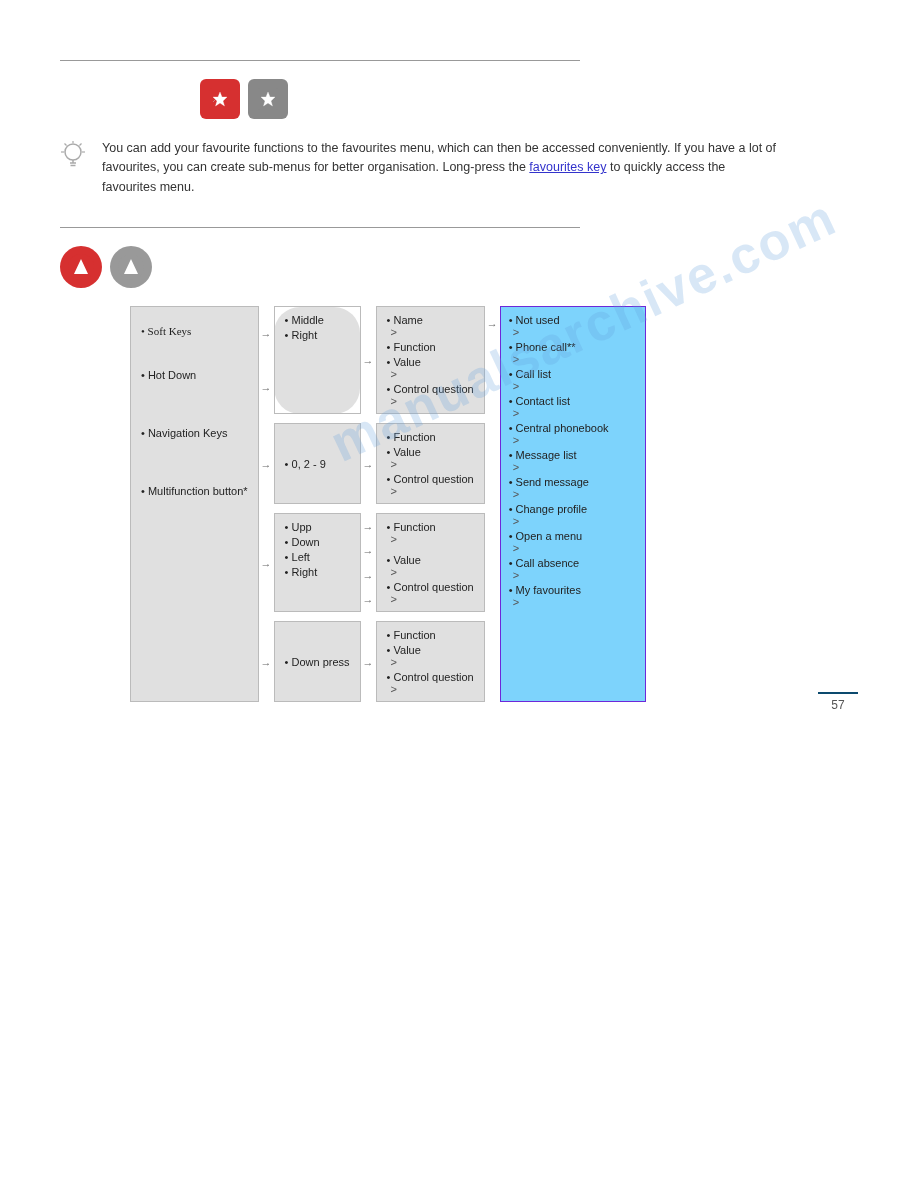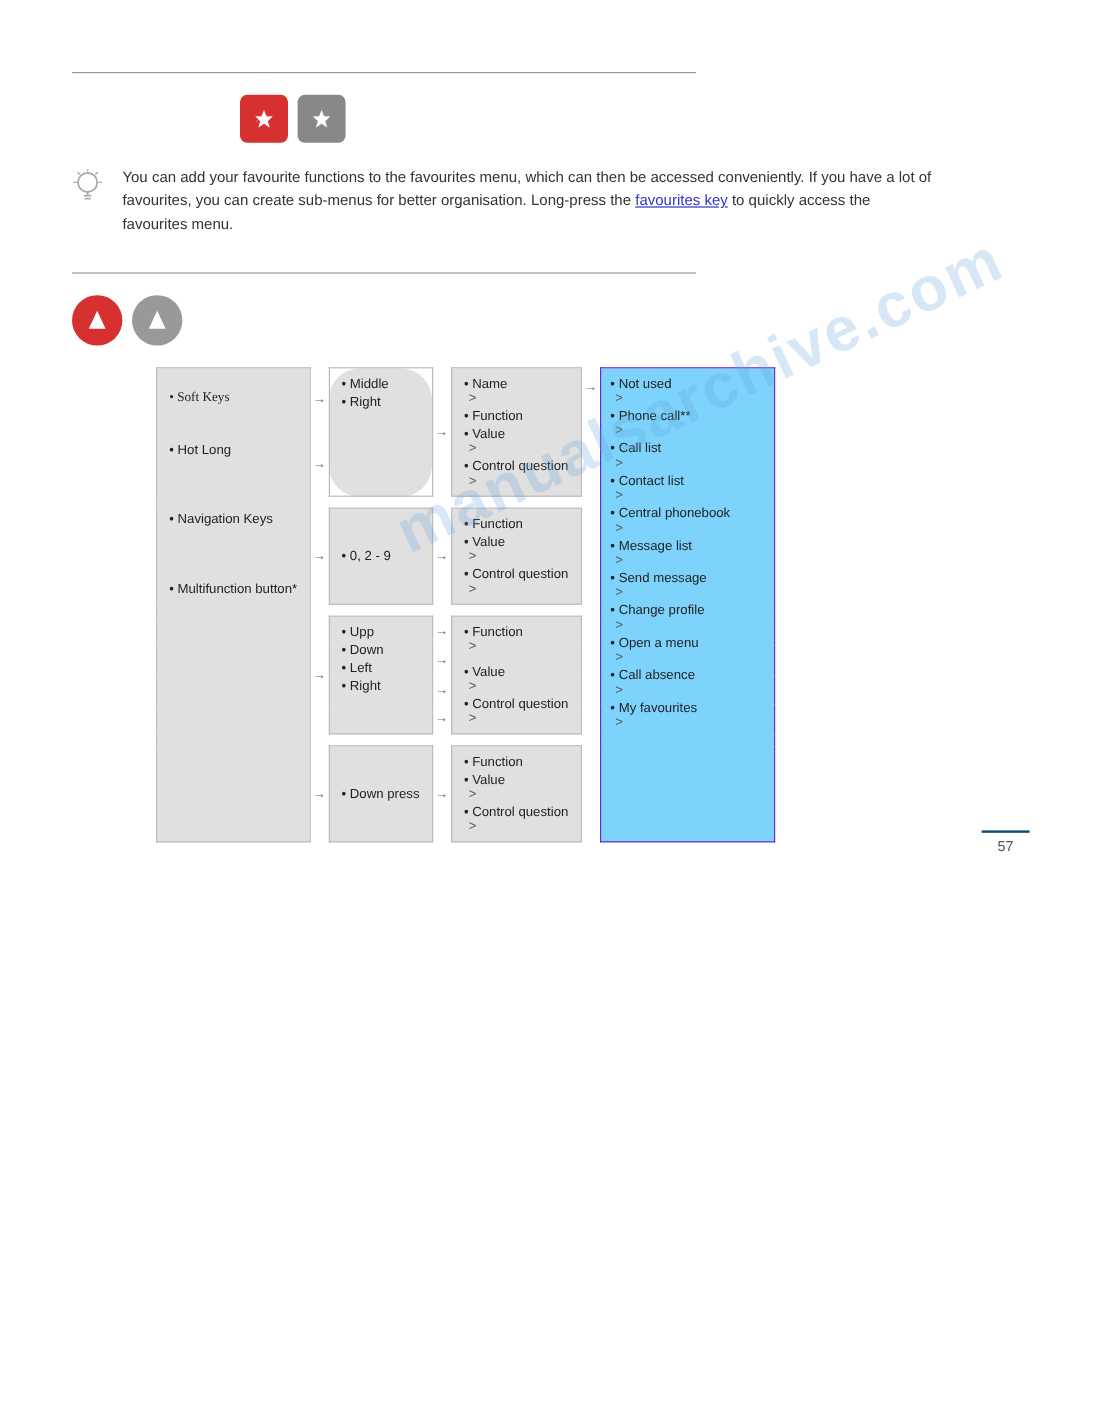--- a/index.html
+++ b/index.html
@@ -300,21 +300,21 @@
         </svg>
       </div>
     </div>
 
     <table class="dtable">
       <tbody>
           <tr>
 
         <td class="box-cell" rowspan="14" style="vertical-align:top; padding:0;">
           <div style="padding:18px 10px 14px 10px;font-family:Liberation Serif, serif;" class="li">Soft Keys</div>
-          <div style="padding:18px 10px 30px 10px;" class="li">Hot Long</div>
+          <div style="padding:18px 10px 30px 10px;" class="li">Hot Down</div>
           <div style="padding:16px 10px 28px 10px;" class="li">Navigation Keys</div>
           <div style="padding:18px 10px 14px 10px;" class="li">Multifunction button*</div>
         </td>
 
         <td class="arrow-cell">→</td>
         <td class="box-cell" rowspan="2" style="vertical-align:top; padding:5px 10px;border-radius:26px;">
           <div class="li">Middle</div>
           <div class="li">Right</div>
         </td>
         <td class="arrow-cell" rowspan="2">→</td>

